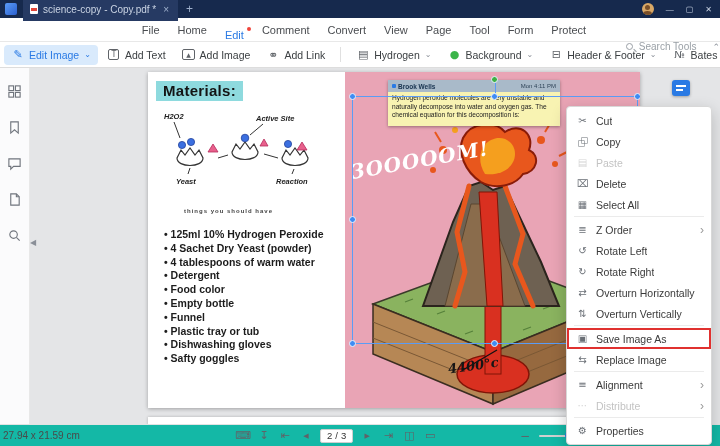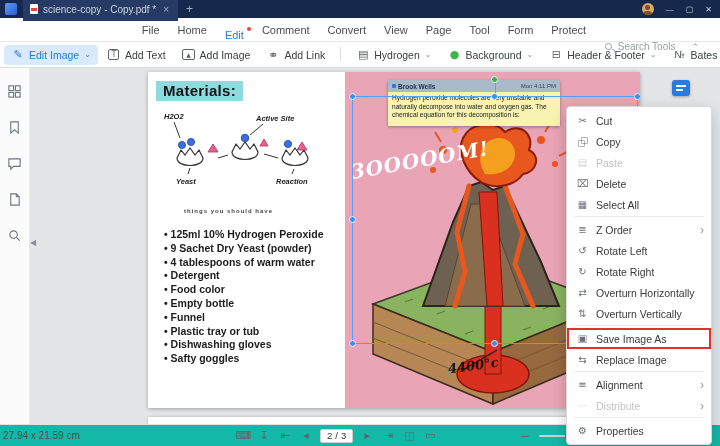--- a/index.html
+++ b/index.html
@@ -20,21 +20,21 @@
   .avatar::before { content:""; position:absolute; left:3.5px; top:2px; width:5px; height:5px; border-radius:50%; background:#7a4f28; }
   .avatar::after { content:""; position:absolute; left:1.5px; top:7.5px; width:9px; height:6px; border-radius:50%; background:#7a4f28; }
   .win-btn { font-size:8px; color:#c9d3e3; cursor:pointer; }
 
   
   .menubar { height:24px; background:#fff; border-bottom:1px solid #e8e8e8; display:flex; align-items:center; padding-left:8px; color:#494c50;flex-direction:column; }
   .menu-items { display:flex; align-items:center; height:100%; }
   .menu-item { padding:0 9px; line-height:24px; position:relative; cursor:pointer; font-size:11px; white-space:nowrap; }
   .menu-item.active { color:#2a7ae4;margin-top:11px; }
   .menu-item.has-badge::after { content:""; position:absolute; top:4px; right:2px; width:4px; height:4px; border-radius:50%; background:#f0443a; }
-  .menubar-right { margin-left:auto; display:flex; align-items:center; gap:6px; padding-right:21px; color:#9aa0a6; font-size:10px; }
+  .menubar-right { margin-left:auto; display:flex; align-items:center; gap:6px; padding-right:0; color:#9aa0a6; font-size:10px; }
   .mini-search { width:7px; height:7px; border:1.2px solid #9aa0a6; border-radius:50%; position:relative; }
   .mini-search::after { content:""; position:absolute; left:6px; top:6px; width:4px; height:1.2px; background:#9aa0a6; transform:rotate(45deg); }
   .chev-up { font-size:9px; color:#8a8f98; margin-left:10px; cursor:pointer; }
 
   
   .toolbar { height:26px; background:#fff; border-bottom:1px solid #ddd; display:flex; align-items:center; padding:0 4px; white-space:nowrap; overflow:hidden; color:#3c4043; font-size:10.5px; }
   .tb-group { display:flex; align-items:center; gap:2px; }
   .tb-btn { display:flex; align-items:center; gap:4px; padding:3px 7px; border-radius:4px; cursor:pointer; }
   .tb-btn.active { background:#d9eafc; color:#2a7ae4; }
   .tb-btn.active .gi { color:#2a7ae4; }
@@ -304,21 +304,21 @@
         </g>
         <text x="4" y="11">H2O2</text>
         <text x="96" y="13">Active Site</text>
         <text x="16" y="76">Yeast</text>
         <text x="116" y="76">Reaction</text>
       </svg>
       <div class="diagram-caption">things you should have</div>
 
       <ul class="mat-list">
         <li class="mat-item">125ml 10% Hydrogen Peroxide</li>
-          <li class="mat-item">9 Sachet Dry Yeast (powder)</li>
+          <li class="mat-item">4 Sachet Dry Yeast (powder)</li>
           <li class="mat-item">4 tablespoons of warm water</li>
           <li class="mat-item">Detergent</li>
           <li class="mat-item">Food color</li>
           <li class="mat-item">Empty bottle</li>
           <li class="mat-item">Funnel</li>
           <li class="mat-item">Plastic tray or tub</li>
           <li class="mat-item">Dishwashing gloves</li>
           <li class="mat-item">Safty goggles</li>
       </ul>
 

